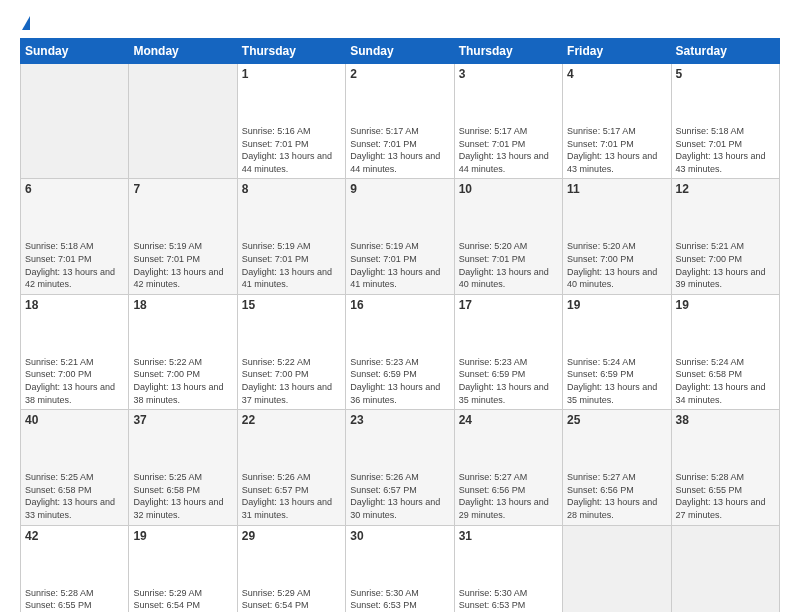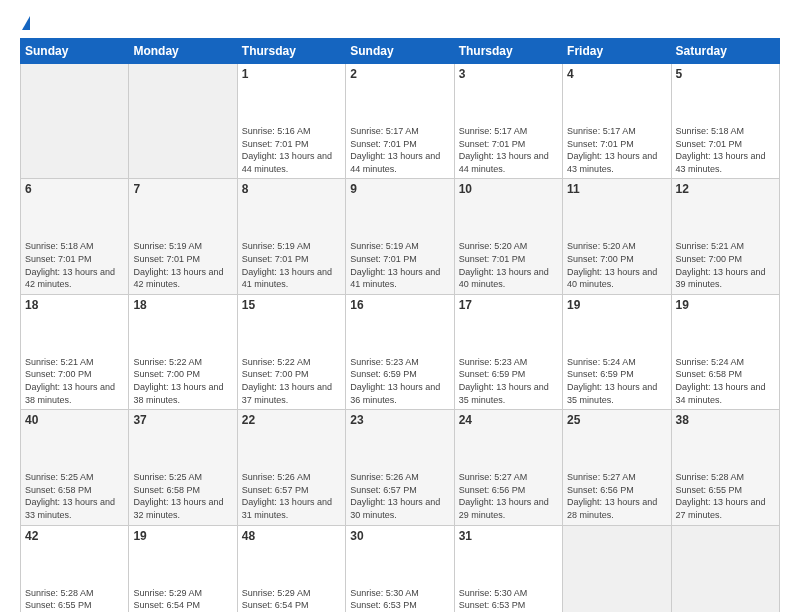--- a/index.html
+++ b/index.html
@@ -264,21 +264,21 @@
         <tr>
           <td>
             <span class="day-num">42</span>
             <div class="day-info">Sunrise: 5:28 AM<br>Sunset: 6:55 PM<br>Daylight: 13 hours and 26 minutes.</div>
           </td>
           <td>
             <span class="day-num">19</span>
             <div class="day-info">Sunrise: 5:29 AM<br>Sunset: 6:54 PM<br>Daylight: 13 hours and 25 minutes.</div>
           </td>
           <td>
-            <span class="day-num">48</span>
+            <span class="day-num">29</span>
             <div class="day-info">Sunrise: 5:29 AM<br>Sunset: 6:54 PM<br>Daylight: 13 hours and 24 minutes.</div>
           </td>
           <td>
             <span class="day-num">30</span>
             <div class="day-info">Sunrise: 5:30 AM<br>Sunset: 6:53 PM<br>Daylight: 13 hours and 23 minutes.</div>
           </td>
           <td>
             <span class="day-num">31</span>
             <div class="day-info">Sunrise: 5:30 AM<br>Sunset: 6:53 PM<br>Daylight: 13 hours and 22 minutes.</div>
           </td>

